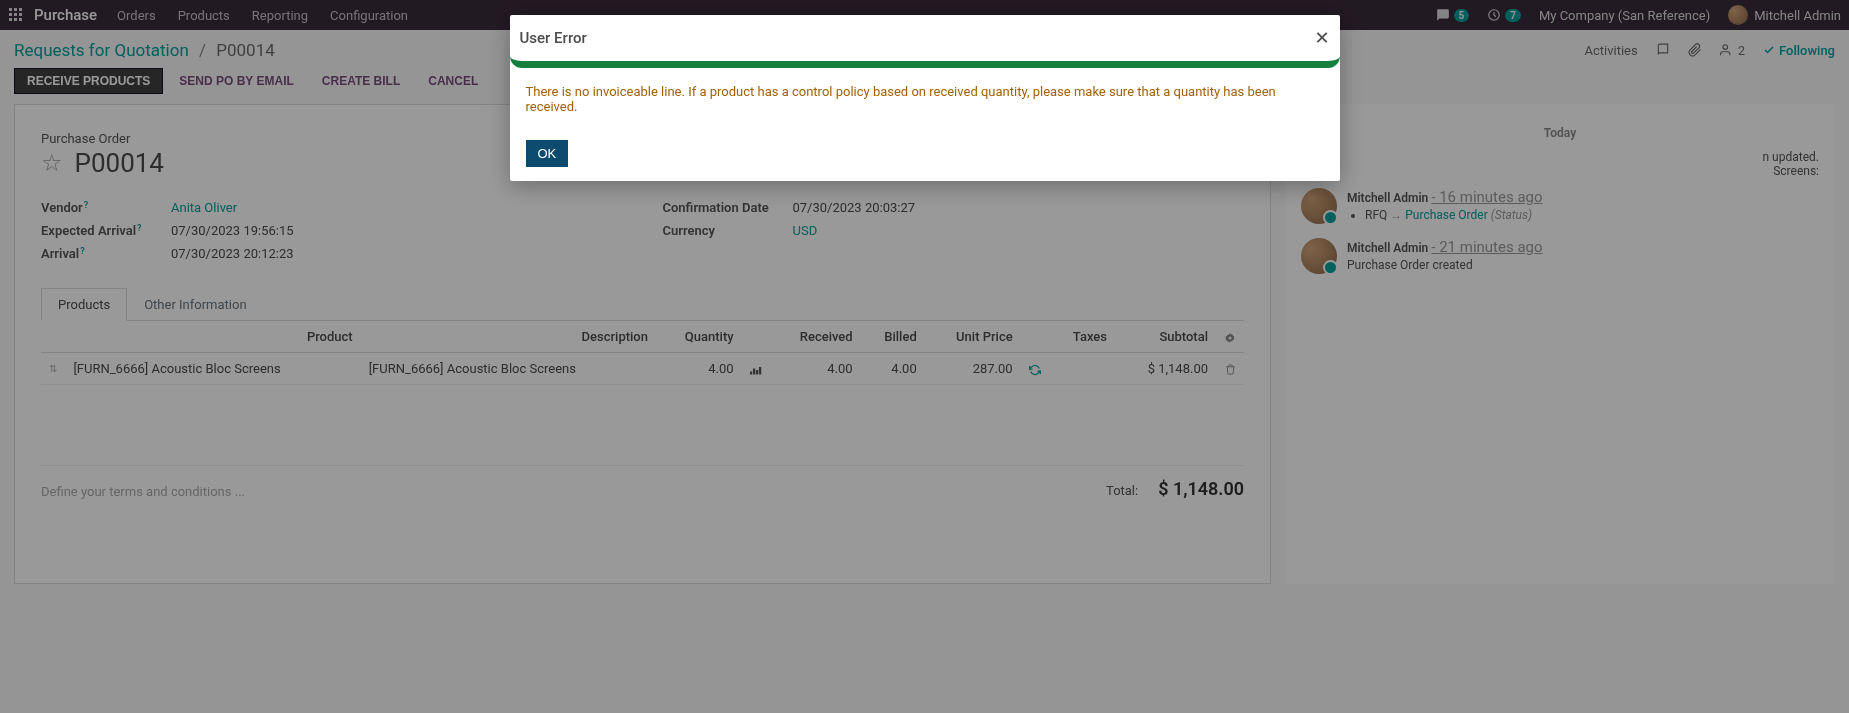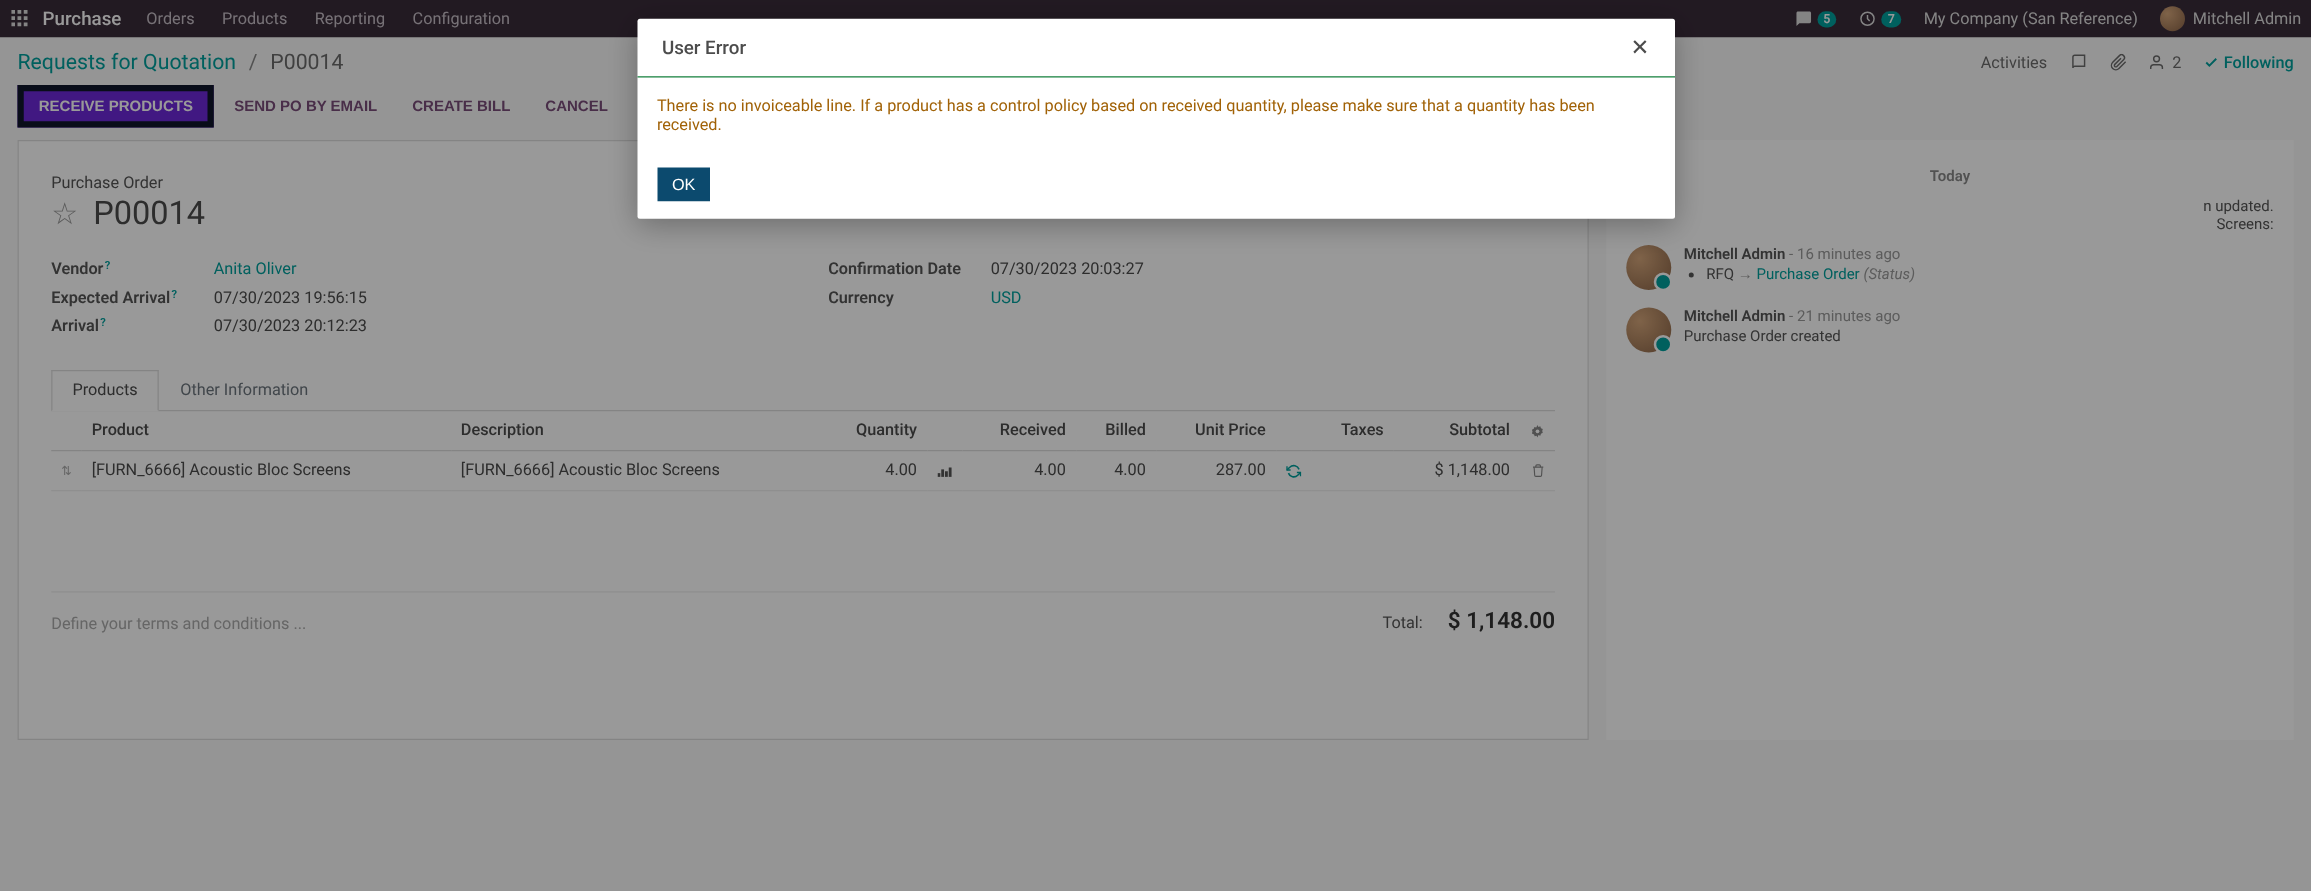--- a/index.html
+++ b/index.html
@@ -26,22 +26,23 @@
       width: 830px;
       background: #fff;
       border-radius: 2px;
       z-index: 1001;
       box-shadow: 0 5px 25px rgba(0,0,0,0.3);
     }
     .modal-header {
       display: flex;
       justify-content: space-between;
       align-items: center;
-      padding: 12px 20px;
-      border-bottom: 1px solid #15803d;
+      padding: 12px 10px;
+      border-bottom: 7px solid #15803d;
+      border-radius: 12px;
     }
     .modal-title { font-size: 15px; font-weight: 500; color: #4c4c4c; }
     .modal-close { 
       font-size: 18px; 
       color: #4c4c4c; 
       cursor: pointer; 
       background: none; 
       border: none;
       font-weight: 300;
     }
@@ -109,23 +110,23 @@
     .following { color: #00a09d; font-weight: 500; display: inline-flex; align-items: center; gap: 4px; }
     
     
     .action-bar {
       display: flex;
       align-items: center;
       padding: 0 14px 10px 14px;
       gap: 4px;
     }
     .btn-primary {
-      background: #6d28d9;
+      background: #404040;
       color: #fff;
-      border: 5px solid #0f172a;
+      border: 1px solid #0f172a;
       padding: 5px 12px;
       font-size: 12px;
       font-weight: 600;
       cursor: pointer;
     }
     .btn-secondary {
       background: #fff;
       border: 1px solid #ccc;
       color: #7a4d7a;
       padding: 5px 12px;
@@ -197,21 +198,21 @@
     .tab.active {
       border-color: #ddd;
       background: #fff;
       color: #4c4c4c;
       border-bottom: 1px solid #fff;
     }
     
     
     .line-table { width: 100%; border-collapse: collapse; font-size: 13px; }
     .line-table th { 
-      text-align: left; 
+      text-align: right; 
       padding: 8px 8px; 
       font-weight: 500; 
       color: #4c4c4c;
       border-bottom: 1px solid #ddd;
     }
     .line-table th.r, .line-table td.r { text-align: right; }
     .line-table td { padding: 8px 8px; vertical-align: middle; }
     .line-table tbody tr.data-row { border-bottom: 1px solid #eee; }
     .add-link { color: #00a09d; cursor: pointer; margin-right: 16px; }
     
@@ -250,21 +251,21 @@
       content: '';
       position: absolute;
       bottom: -1px; right: -1px;
       width: 11px; height: 11px;
       background: #00a09d;
       border: 2px solid #fff;
       border-radius: 50%;
     }
     .chatter-body { flex: 1; font-size: 12px; }
     .chatter-author { font-weight: 600; color: #555; }
-    .chatter-time { color: #999; font-size: 12px; }
+    .chatter-time { color: #999; font-size: 15px; text-decoration: underline; }
     .chatter-content { color: #555; margin-top: 2px; }
     .chatter-content ul { margin-left: 18px; margin-top: 2px; }
     .status-link { color: #00a09d; }
     .status-muted { color: #999; font-style: italic; }
     .arrow-sm { color: #999; }
     
     svg { display: inline-block; vertical-align: middle; }
   </style>
 </head>
 <body>

